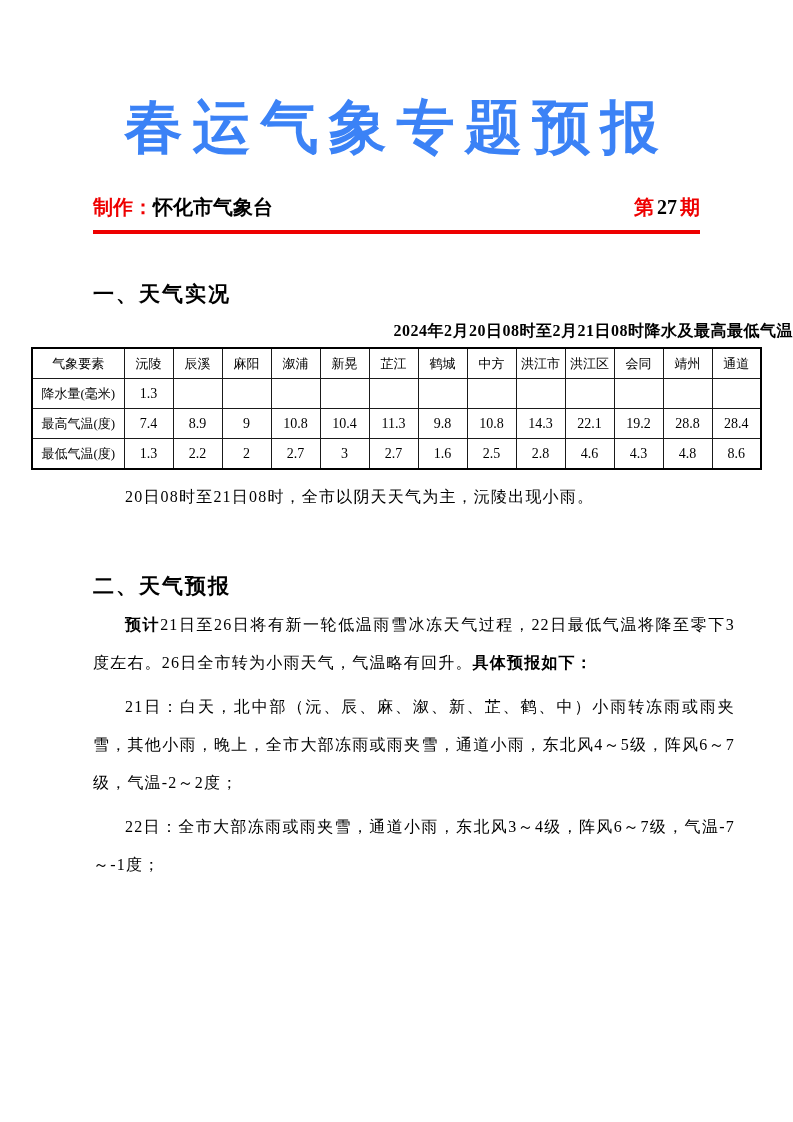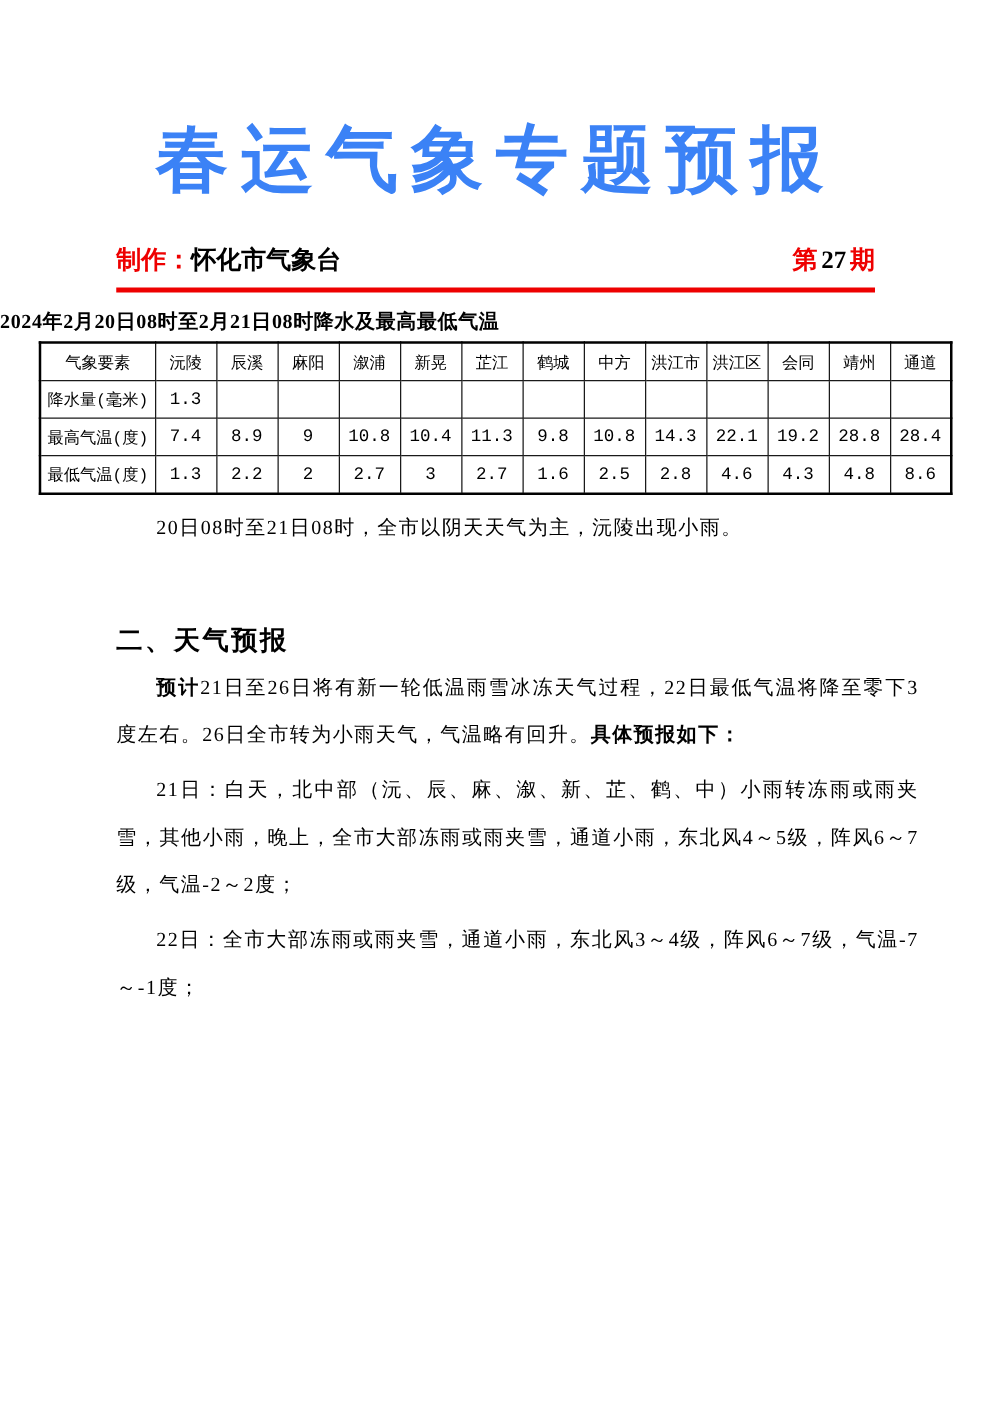--- a/index.html
+++ b/index.html
@@ -43,21 +43,21 @@
     margin: 46px 93px 0 93px;
     font-size: 21px;
     font-weight: bold;
     font-family: "Liberation Sans", "DejaVu Sans", sans-serif;
     letter-spacing: 2px;
   }
   h2.sec2 { margin-top: 56px; }
 
   .table-title {
     margin-top: 13px;
-    text-align: left;
+    text-align: right;
     font-size: 16px;
     font-weight: bold;
     letter-spacing: 0.5px;
   }
 
   table.wx {
     margin: 5px auto 0 auto;
     width: 731px;
     border-collapse: collapse;
     table-layout: fixed;
@@ -65,21 +65,20 @@
   }
   table.wx td, table.wx th {
     border: 1px solid #1a1a1a;
     text-align: center;
     vertical-align: middle;
     height: 29px;
     font-weight: normal;
     font-size: 13px;
     padding: 0;
     overflow: hidden;
-    font-family: Liberation Mono, monospace;
   }
   table.wx td.val { font-size: 14px; }
   col.c-label { width: 92px; }
   col.c-city  { width: 49px; }
 
   .body-para {
     margin: 6px 58px 0 93px;
     font-size: 16px;
     line-height: 38px;
     text-indent: 2em;
@@ -98,20 +97,21 @@
 
   <div class="meta">
     <div>
       <span class="red">制作：</span><span>怀化市气象台</span>
     </div>
     <div>
       <span class="red">第</span><span class="num">27</span><span class="red">期</span>
     </div>
   </div>
 
+  <h2 class="sec">一、天气实况</h2>
 
   <div class="table-title">2024年2月20日08时至2月21日08时降水及最高最低气温</div>
 
   <table class="wx">
     <colgroup>
       <col class="c-label">
         <col class="c-city">
         <col class="c-city">
         <col class="c-city">
         <col class="c-city">

